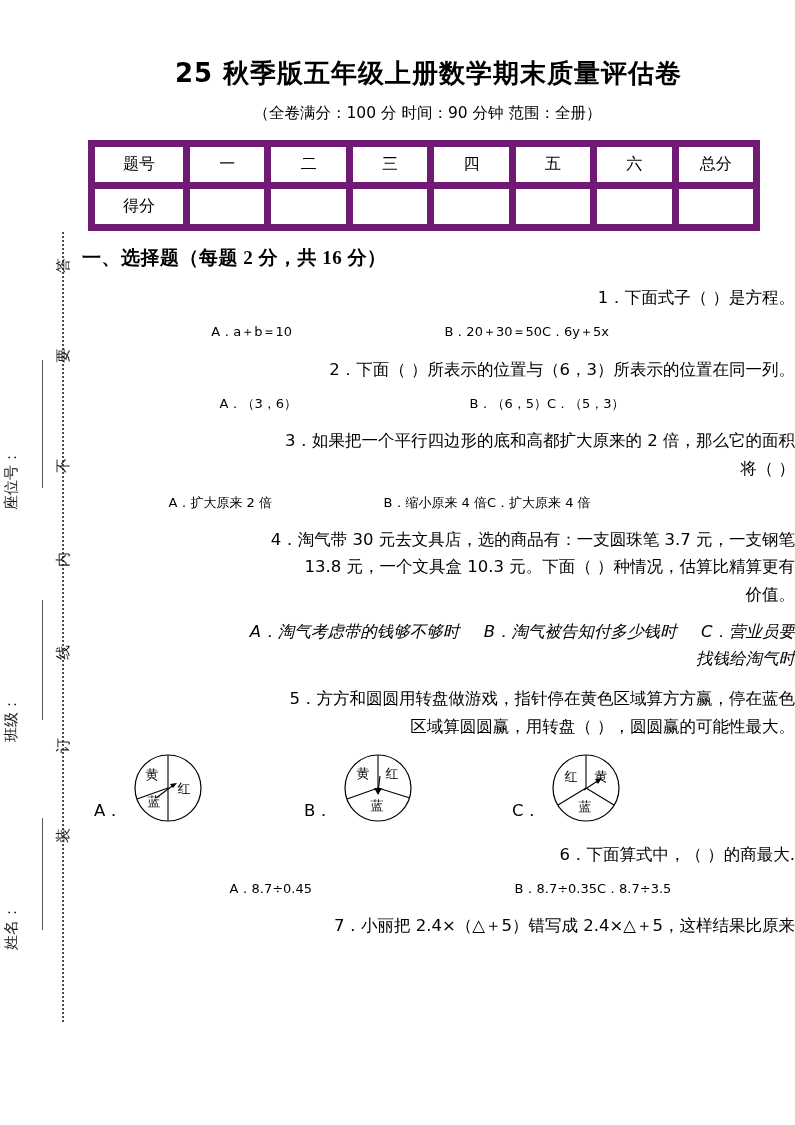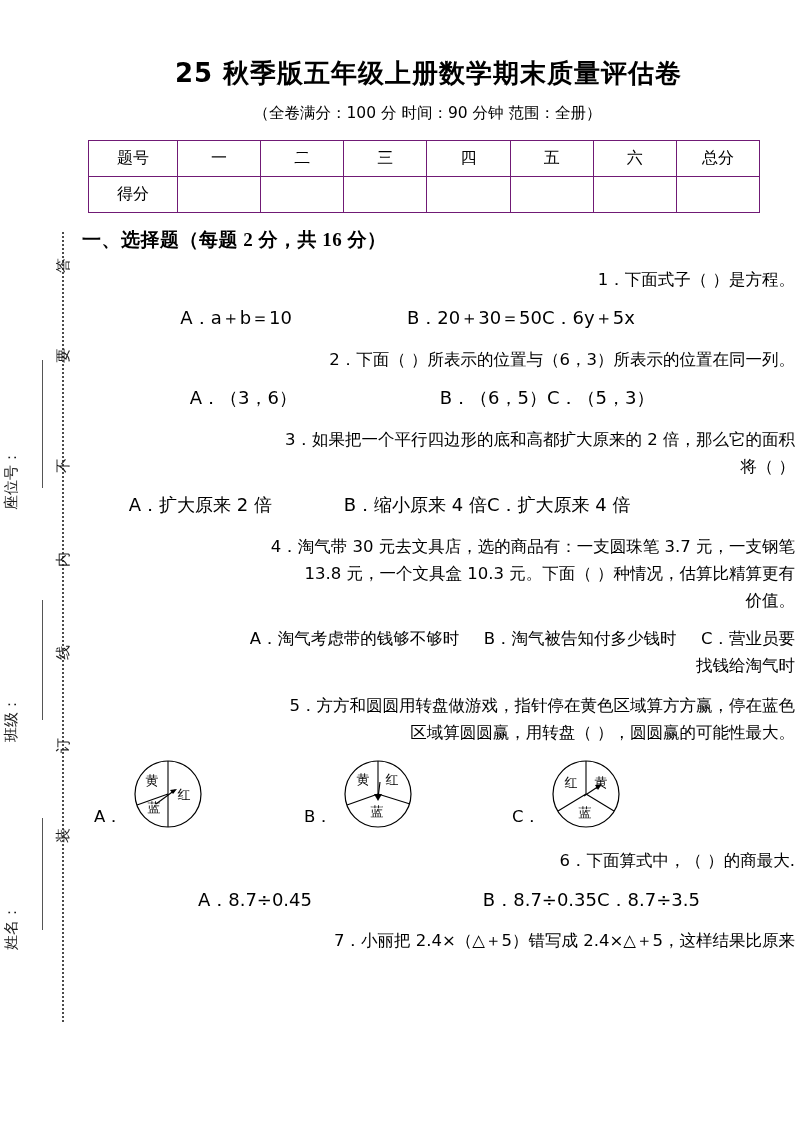--- a/index.html
+++ b/index.html
@@ -93,21 +93,21 @@
   .score-table-wrap {
     margin: 16px 0 0 8px;
     width: 672px;
   }
   table.score-table {
     border-collapse: collapse;
     width: 100%;
     table-layout: fixed;
   }
   table.score-table td {
-    border: 1px solid #701a75;
+    border: 7px solid #701a75;
     height: 33px;
     text-align: center;
     vertical-align: middle;
     font-size: 16px;
     font-family: "DejaVu Sans", sans-serif;
   }
   table.score-table td.head-col {
     width: 86px;
   }
 
@@ -127,41 +127,42 @@
     line-height: 1.65;
     font-family: "DejaVu Sans", sans-serif;
     text-align: right;
   }
   .q-stem {
     margin: 0;
   }
   .opts {
     margin: 10px 0 0 0;
     display: flex;
-    font-size: 18px;
+    font-size: 13px;
     font-family: "DejaVu Sans", sans-serif;
   }
   .opts.cols3 > .opt:nth-child(1) { width: 210px; }
   .opts.cols3 > .opt:nth-child(2) { width: 250px; }
   .opts.cols3 > .opt:nth-child(3) { width: auto; }
 
   .opts.q2 > .opt:nth-child(1) { width: 215px; }
   .opts.q2 > .opt:nth-child(2) { width: 250px; }
 
   .opts.q3 > .opt:nth-child(1) { width: 190px; }
   .opts.q3 > .opt:nth-child(2) { width: 215px; }
 
   .opts.q6 > .opt:nth-child(1) { width: 230px; }
   .opts.q6 > .opt:nth-child(2) { width: 285px; }
 
   .opts-inline {
     margin: 10px 0 0 0;
     font-size: 16.5px;
     line-height: 1.65;
     font-family: "DejaVu Sans", sans-serif;
+    font-style: italic;
   }
   .opt-gap { display: inline-block; width: 14px; }
 
   
   .spinner-row {
     margin: 6px 0 0 0;
     position: relative;
     height: 82px;
   }
   .spinner-unit {

